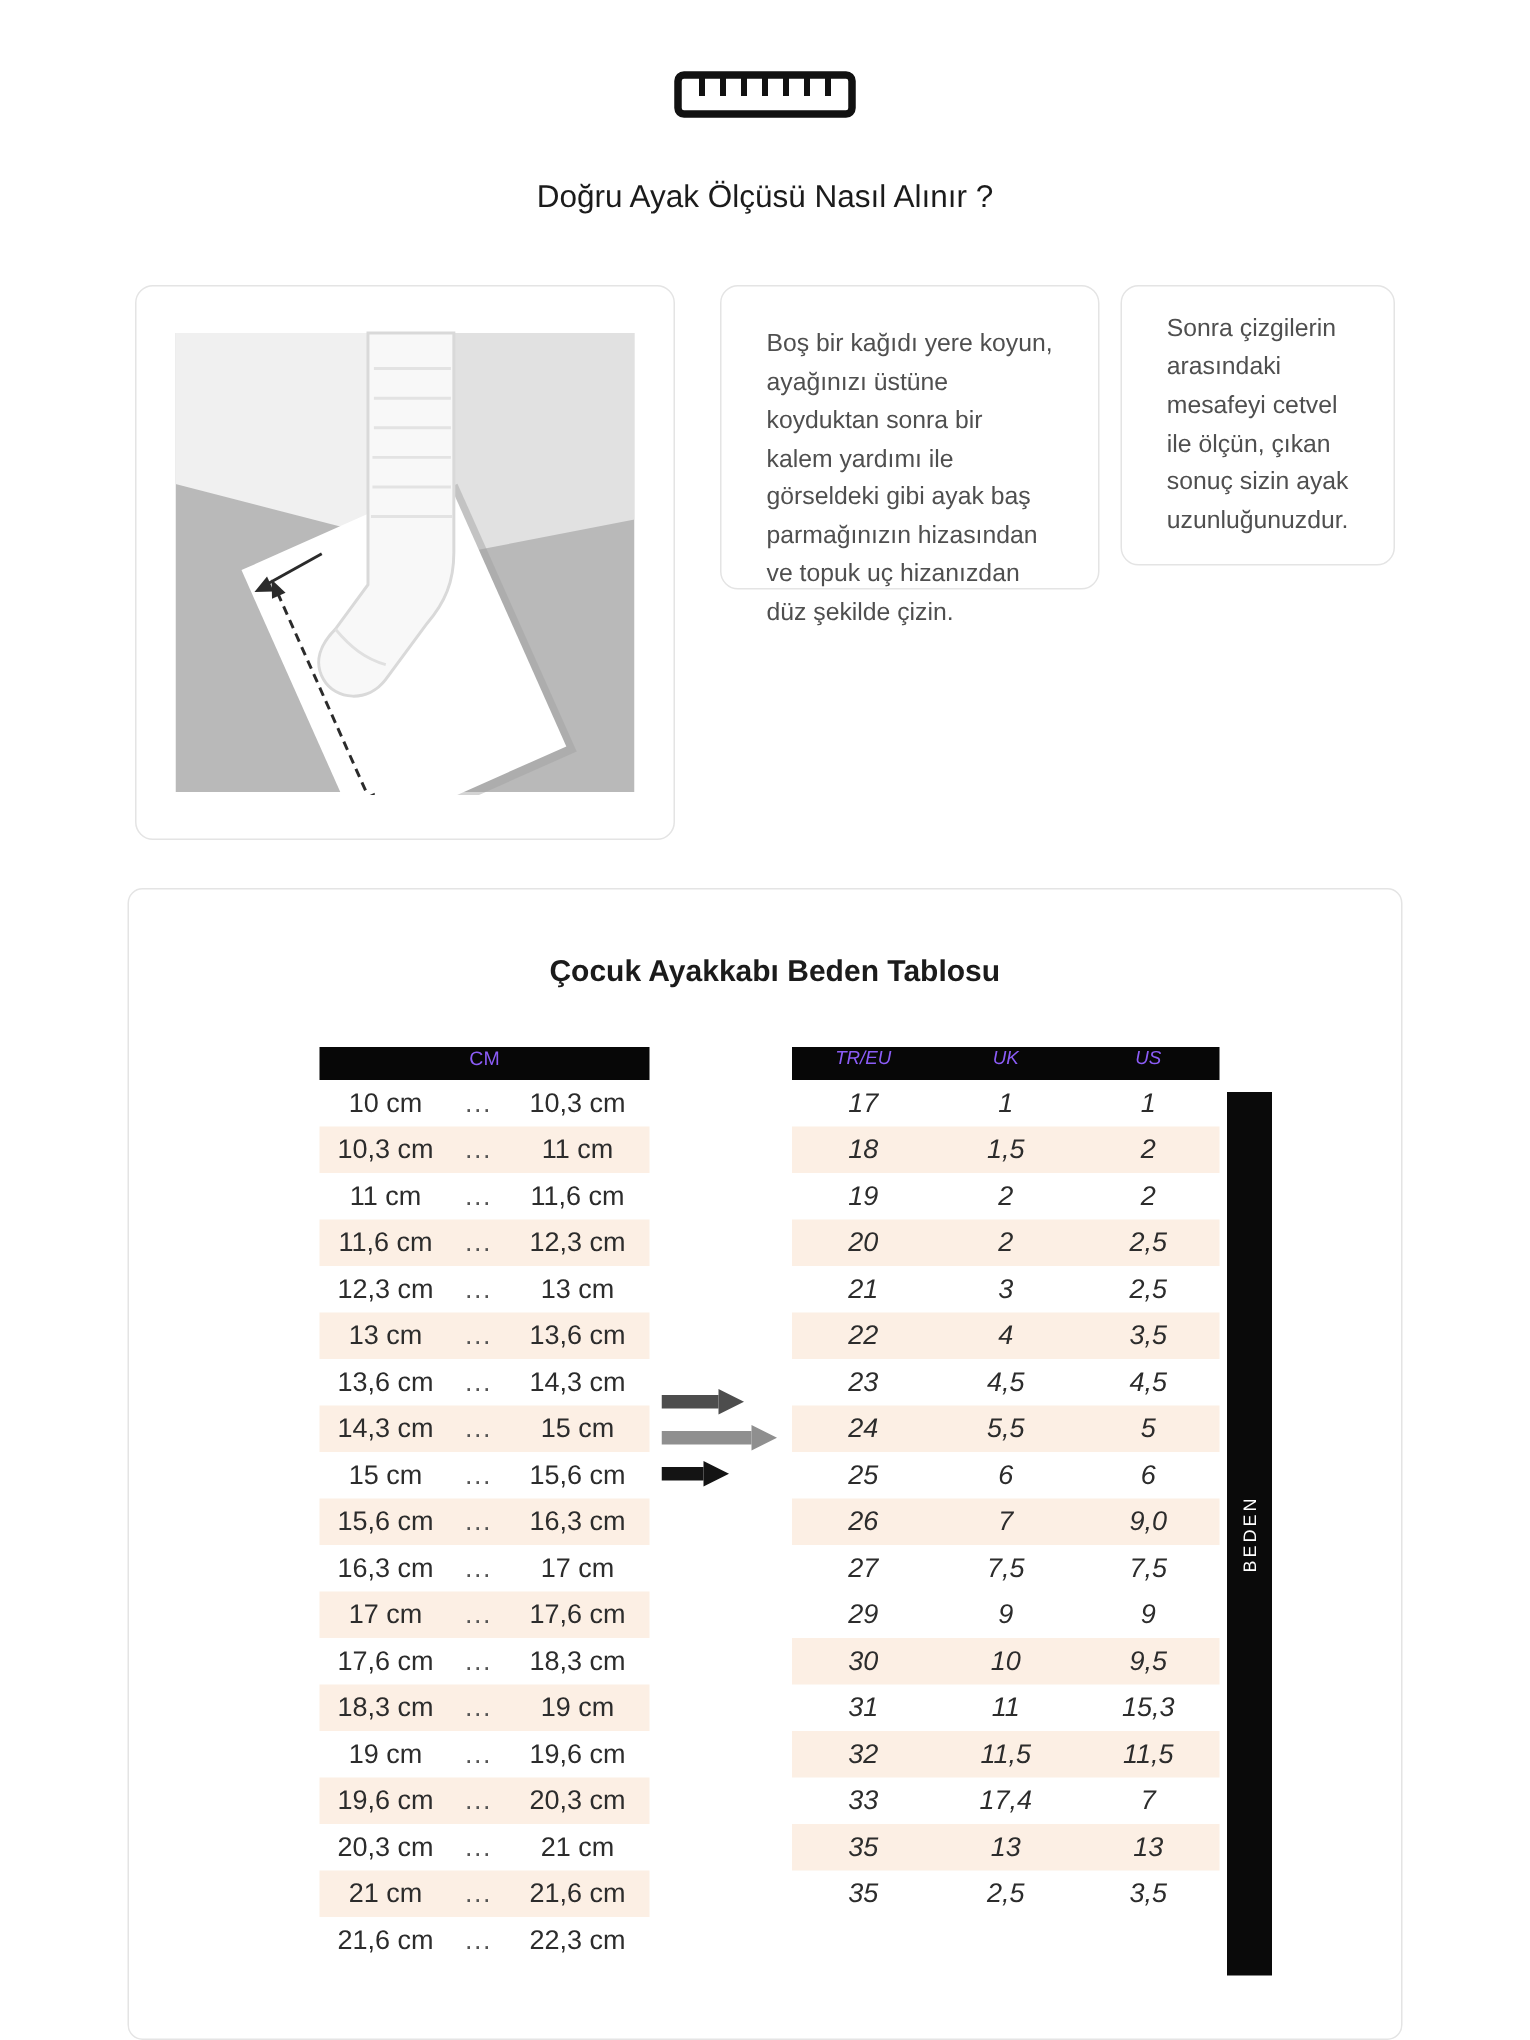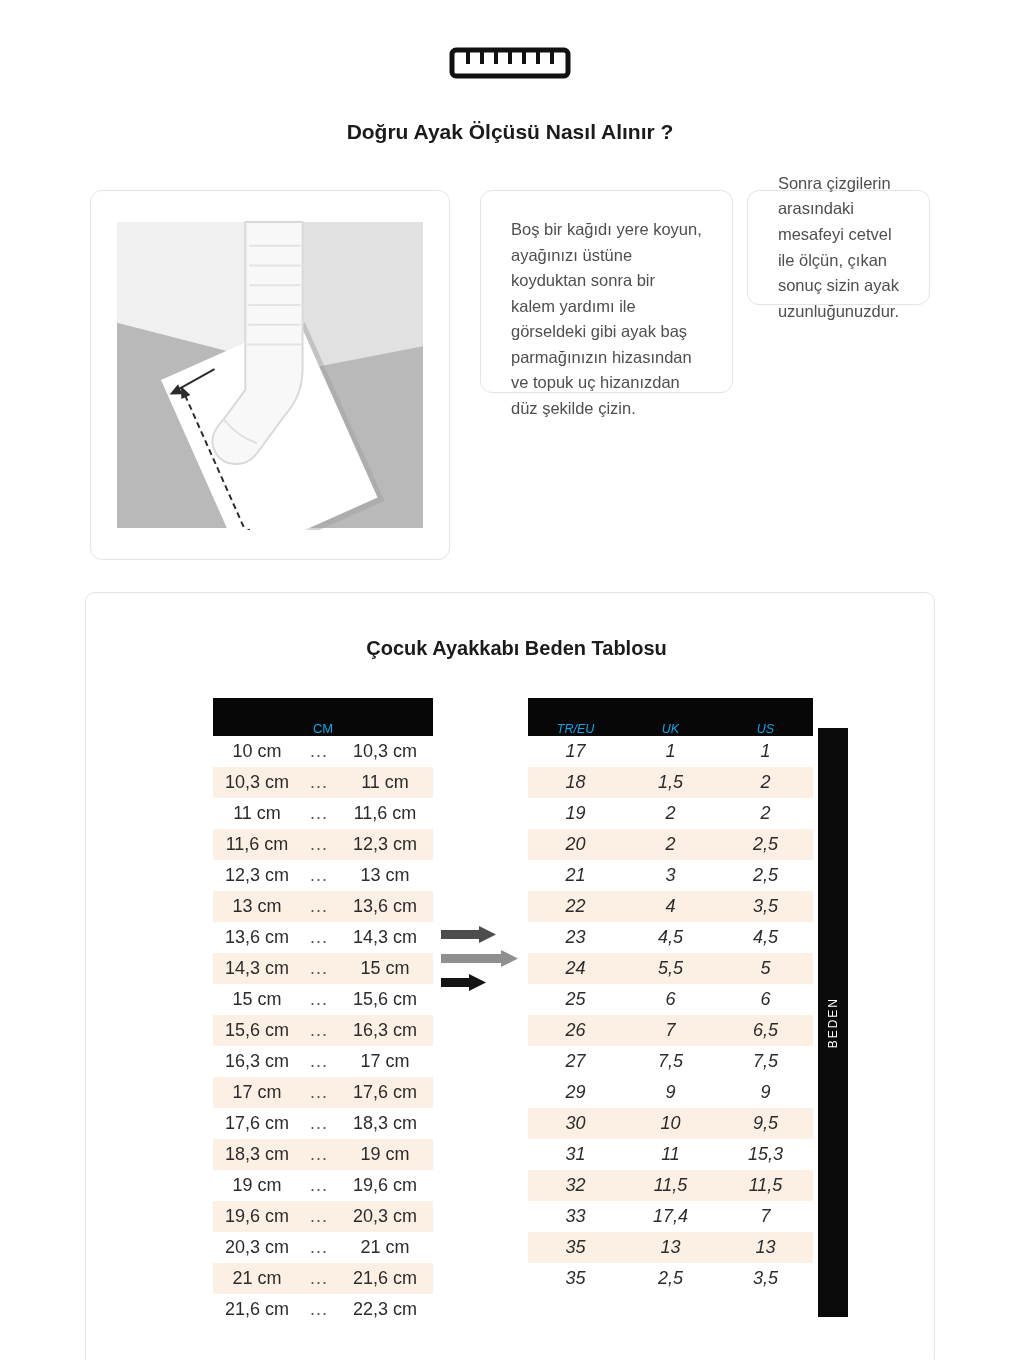--- a/index.html
+++ b/index.html
@@ -12,21 +12,21 @@
     color: #2e2e2e;
   }
   .page { width: 1020px; padding-top: 46px; }
 
   
   .ruler-wrap { display:flex; justify-content:center; }
   
   .main-title {
     text-align:center;
     font-size:21px;
-    font-weight:bold;
+    font-weight:normal;
     color:#1b1b1b;
     margin-top:40px;
   }
 
   
   .how-row {
     display:flex;
     gap:30px;
     margin:46px 90px 0 90px;
   }
@@ -43,21 +43,21 @@
   .right-col { display:flex; gap:14px; flex:1; }
   .info-card {
     border:1px solid #e4e4e4;
     border-radius:12px;
     padding:26px 30px;
     font-size:16.5px;
     line-height:1.55;
     color:#4f4f4f;
   }
   .info-card.first { height:203px; }
-  .info-card.second { height:115px; display:flex; align-items:center; }
+  .info-card.second { height:187px; display:flex; align-items:center; }
 
   
   .table-card {
     margin:32px 85px 20px 85px;
     border:1px solid #e4e4e4;
     border-radius:10px;
     padding:44px 0 42px 13px;
   }
   .table-title {
     text-align:center;
@@ -66,25 +66,25 @@
     color:#1b1b1b;
   }
   .tables-wrap {
     display:flex;
     align-items:flex-start;
     margin-top:38px;
     padding-left:114px;
   }
   .thead {
     background:#070707;
-    color:#0ea5e9;
-    height:38px;
+    color:#8b5cf6;
+    height:22px;
     font-size:13px;
     display:flex;
-    align-items:flex-end;
+    align-items:flex-start;
   }
   .cm-table { width:220px; }
   .cm-table .thead { justify-content:center; }
   .trow {
     height:31px;
     display:grid;
     align-items:center;
     font-size:18px;
     color:#2c2c2c;
   }
@@ -361,21 +361,21 @@
               <span class="cell us">5</span>
             </div>
             <div class="trow">
               <span class="cell treu">25</span>
               <span class="cell uk">6</span>
               <span class="cell us">6</span>
             </div>
             <div class="trow alt">
               <span class="cell treu">26</span>
               <span class="cell uk">7</span>
-              <span class="cell us">6,5</span>
+              <span class="cell us">9,0</span>
             </div>
             <div class="trow">
               <span class="cell treu">27</span>
               <span class="cell uk">7,5</span>
               <span class="cell us">7,5</span>
             </div>
             <div class="trow">
               <span class="cell treu">29</span>
               <span class="cell uk">9</span>
               <span class="cell us">9</span>

